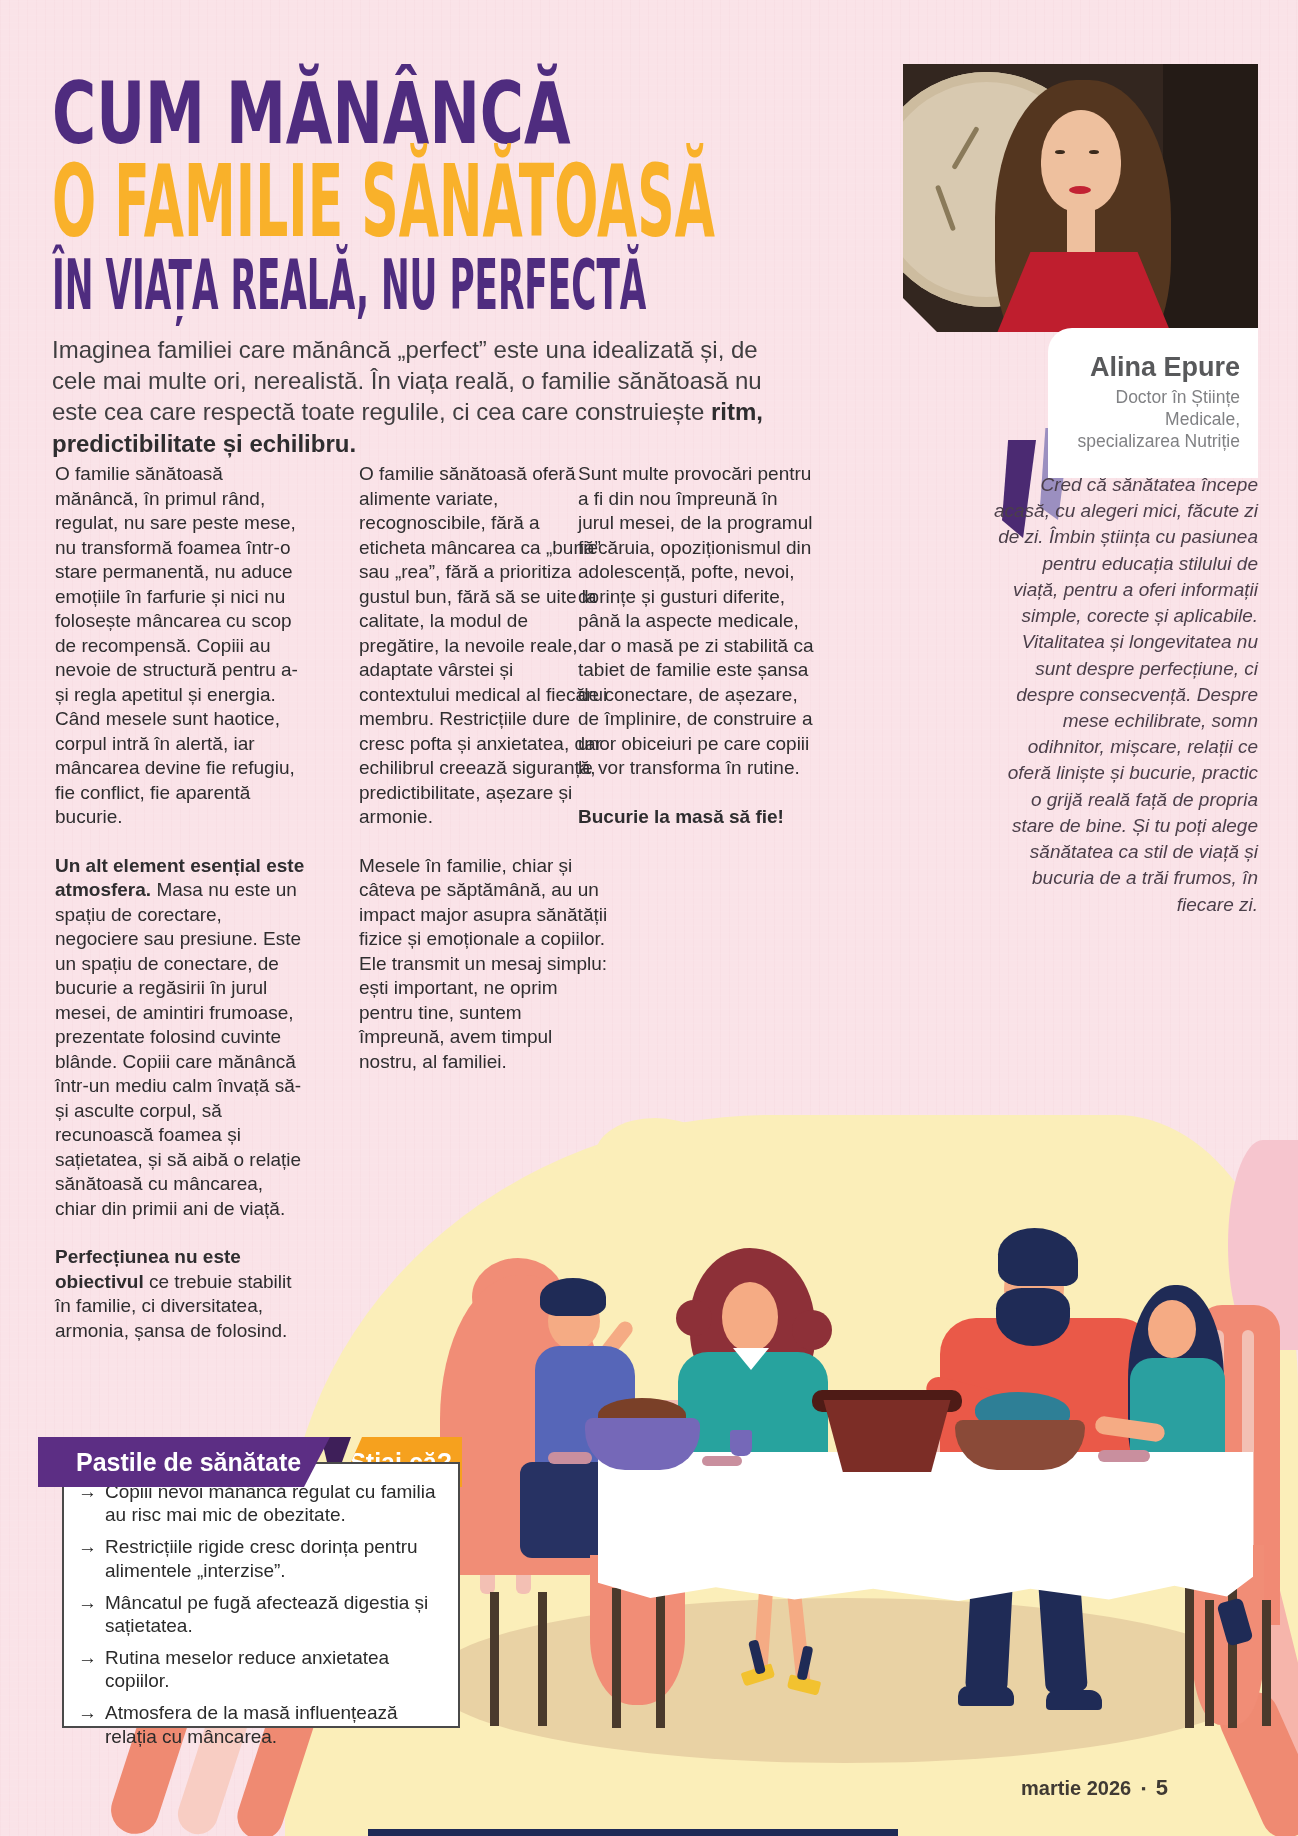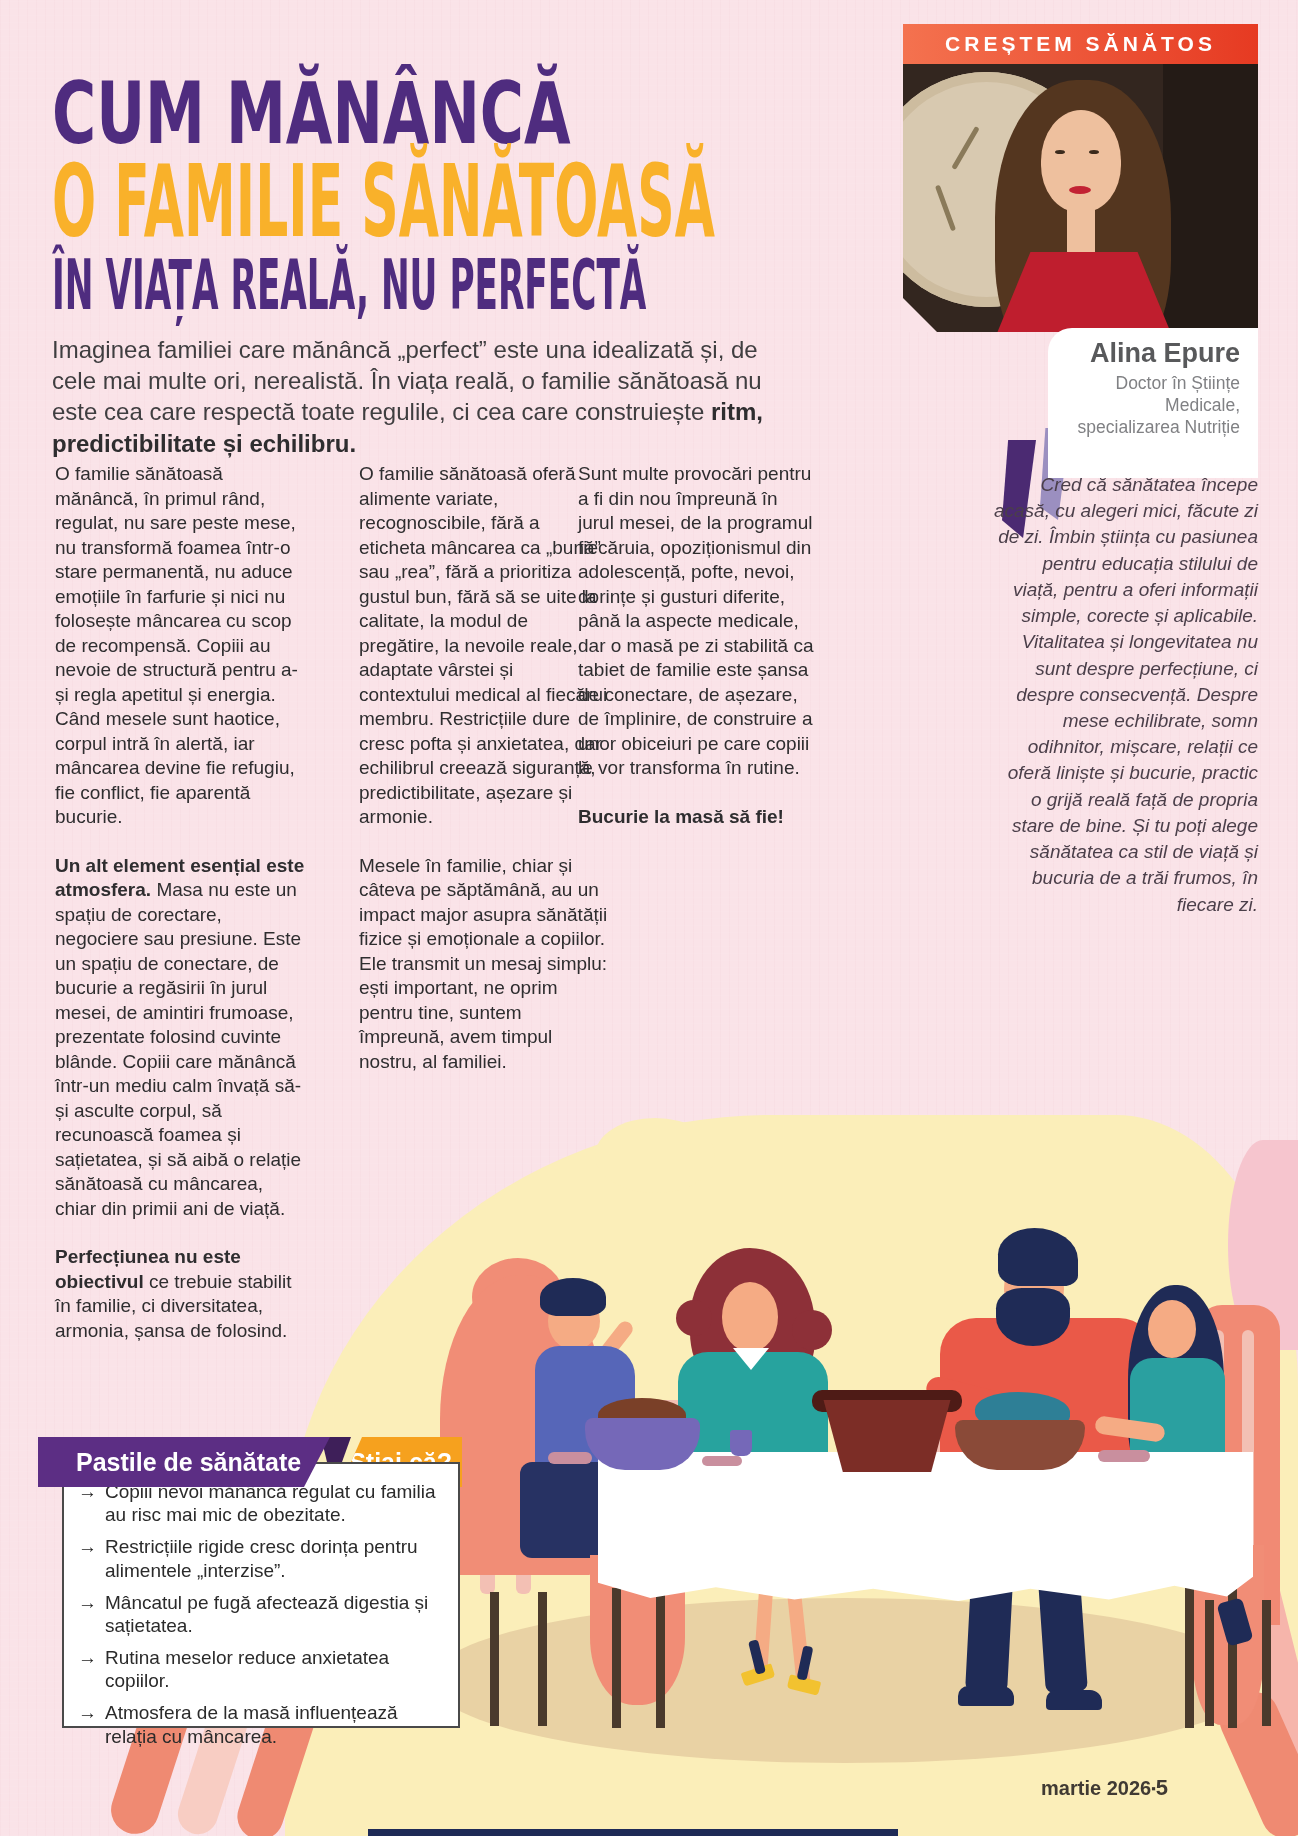--- a/index.html
+++ b/index.html
@@ -46,21 +46,21 @@
   .photo .eye{position:absolute;width:10px;height:4px;border-radius:50%;background:#3a2a1c;}
   .photo .lips{position:absolute;left:166px;top:122px;width:22px;height:8px;border-radius:50%;background:#c22233;}
   .photo .blazer{position:absolute;left:78px;top:188px;width:206px;height:80px;background:#bf1e2e;
     clip-path:polygon(8% 100%,24% 0,76% 0,92% 100%);}
   .photo .neck{position:absolute;left:164px;top:140px;width:28px;height:52px;background:#eec09e;}
   .photo .corner-cut{position:absolute;left:0;bottom:0;width:0;height:0;
     border-left:34px solid #fae3e8;border-top:34px solid transparent;}
 
   
   .author-card{left:1048px;top:328px;width:210px;height:150px;background:#fff;border-radius:24px 0 0 0;
-    padding:10px 18px 0 12px;box-sizing:border-box;text-align:right;z-index:6;}
+    padding:24px 18px 0 12px;box-sizing:border-box;text-align:right;z-index:6;}
   .author-name{font-size:27px;font-weight:700;color:var(--name-gray,#58595b);margin-bottom:4px;}
   .author-cred{font-size:17.5px;line-height:1.25;color:#808184;}
 
   
   .quote-icon{left:1002px;top:428px;width:70px;height:110px;z-index:2;}
   .quote-icon .q1{position:absolute;left:0;top:12px;width:34px;height:98px;background:#4b2a72;
     clip-path:polygon(18% 0,100% 0,62% 100%,0 82%);}
   .quote-icon .q2{position:absolute;left:38px;top:0;width:30px;height:92px;background:#9b8fc0;
     clip-path:polygon(18% 0,100% 0,60% 100%,0 86%);}
   .quote{right:40px;top:472px;width:265px;text-align:right;font-style:italic;font-size:19px;
@@ -137,33 +137,30 @@
   .cloth{left:598px;top:1452px;width:655px;height:152px;background:#fff;z-index:6;
     clip-path:polygon(0 0,100% 0,100% 82%,96% 95%,88% 88%,78% 97%,66% 90%,55% 98%,42% 90%,30% 97%,18% 89%,8% 96%,0 86%);}
   .bowl-purple{left:585px;top:1418px;width:115px;height:52px;background:#7568b8;border-radius:8px 8px 40px 40px;z-index:7;}
   .food-brown{left:598px;top:1398px;width:88px;height:34px;background:#7a4028;border-radius:50% 50% 0 0;z-index:7;}
   .pot-rim{left:812px;top:1390px;width:150px;height:22px;background:#4e1b16;border-radius:10px;z-index:7;}
   .pot{left:818px;top:1400px;width:138px;height:72px;background:#7c2d26;clip-path:polygon(4% 0,96% 0,82% 100%,18% 100%);z-index:7;}
   .bowl-brown{left:955px;top:1420px;width:130px;height:50px;background:#8a4a38;border-radius:8px 8px 42px 42px;z-index:7;}
   .fish{left:975px;top:1392px;width:95px;height:38px;background:#2e7f96;border-radius:50% 60% 40% 50%;z-index:7;}
   .plate{background:#c98f9e;border-radius:6px;z-index:7;}
 
-  .footer{right:130px;top:1775px;color:#403a33;font-weight:700;font-size:20px;z-index:8;display:flex;align-items:center;}
+  .footer{right:130px;top:1775px;color:#403a33;font-weight:700;font-size:20px;z-index:8;display:flex;align-items:center;gap:10px;}
   .footer .sep{font-size:13px;}
   .footer .pg{font-size:22px;}
   .bottom-strip{left:368px;top:1829px;width:530px;height:7px;background:#1e2a56;z-index:8;}
 </style>
 </head>
 <body>
 
 <div class="page">
 
-  <div class="abs badge">
-    <span>CREȘTEM SĂNĂTOS</span>
-  </div>
 
   <div class="abs h-line h1">CUM MĂNÂNCĂ</div>
   <div class="abs h-line h2">O FAMILIE SĂNĂTOASĂ</div>
   <div class="abs h-line h3">ÎN VIAȚA REALĂ, NU PERFECTĂ</div>
 
   <div class="abs intro"><span>Imaginea familiei care mănâncă „perfect” este una idealizată și, de cele mai multe ori, nerealistă. În viața reală, o familie sănătoasă nu este cea care respectă toate regulile, ci cea care construiește </span><b>ritm, predictibilitate și echilibru.</b></div>
 
   <div class="abs col c1">
     <p><span class="lead"></span><span>O familie sănătoasă mănâncă, în primul rând, regulat, nu sare peste mese, nu transformă foamea într-o stare permanentă, nu aduce emoțiile în farfurie și nici nu folosește mâncarea cu scop de recompensă. Copiii au nevoie de structură pentru a-și regla apetitul și energia. Când mesele sunt haotice, corpul intră în alertă, iar mâncarea devine fie refugiu, fie conflict, fie aparentă bucurie.</span></p>
     <p><span class="lead">Un alt element esențial este atmosfera.</span><span> Masa nu este un spațiu de corectare, negociere sau presiune. Este un spațiu de conectare, de bucurie a regăsirii în jurul mesei, de amintiri frumoase, prezentate folosind cuvinte blânde. Copiii care mănâncă într-un mediu calm învață să-și asculte corpul, să recunoască foamea și sațietatea, și să aibă o relație sănătoasă cu mâncarea, chiar din primii ani de viață.</span></p>

